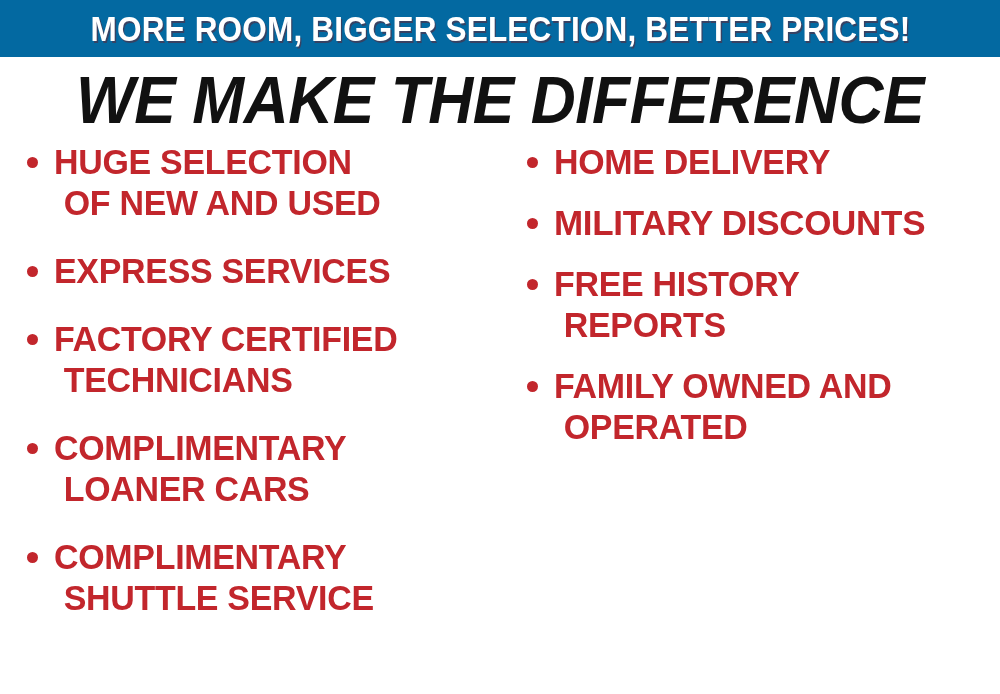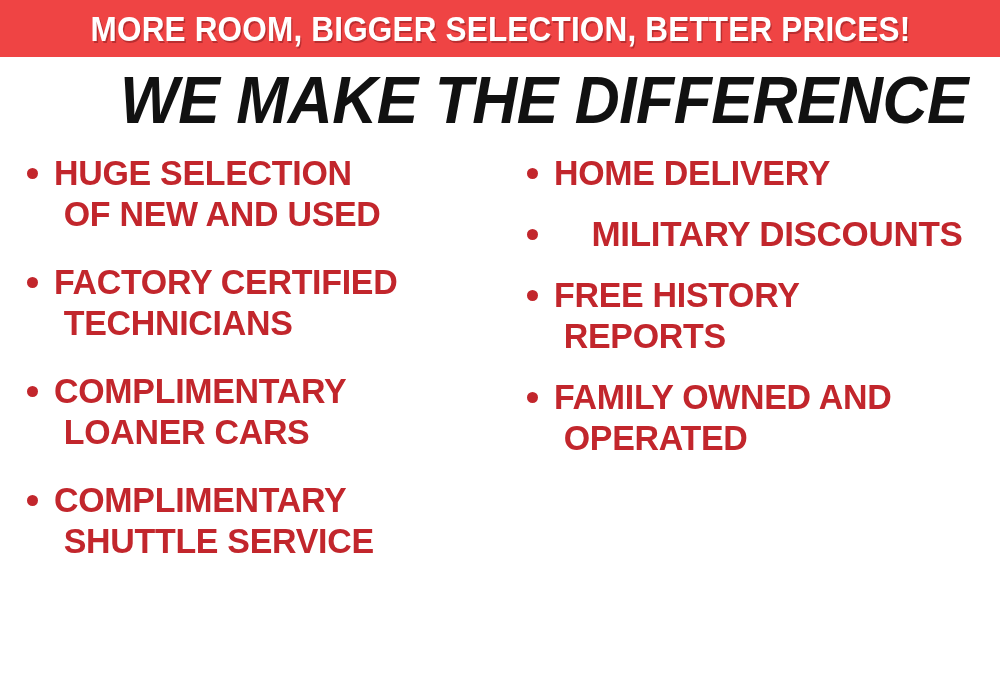--- a/index.html
+++ b/index.html
@@ -18,21 +18,21 @@
     overflow: hidden;
   }
 
   
   .banner {
     position: absolute;
     left: 0;
     top: 0;
     width: 1000px;
     height: 57px;
-    background: #ef4444;
+    background: #0369a1;
     display: flex;
     align-items: center;
     justify-content: center;
   }
   .banner-text {
     color: #ffffff;
     font-family: "Liberation Sans", sans-serif;
     font-weight: bold;
     font-size: 35px;
     line-height: 35px;
@@ -42,41 +42,41 @@
     white-space: nowrap;
     text-shadow: 1.5px 1.5px 0 rgba(120, 20, 24, 0.45);
   }
 
   
   .headline {
     position: absolute;
     left: 0;
     top: 66px;
     width: 1000px;
-    text-align: right;
+    text-align: center;
   }
   .headline-text {
     display: inline-block;
     color: #111111;
     font-family: "Liberation Sans", sans-serif;
     font-weight: bold;
     font-style: italic;
     font-size: 67px;
     line-height: 68px;
     letter-spacing: -0.5px;
     transform: scaleX(0.93);
     transform-origin: center center;
     white-space: nowrap;
   }
 
   
   .columns {
     position: absolute;
     left: 0;
-    top: 152px;
+    top: 141px;
     width: 1000px;
     height: 537px;
   }
   .col {
     position: absolute;
     top: 0;
     height: 537px;
   }
   .col-left  { left: 14px;  width: 486px; }
   .col-right { left: 514px; width: 486px; }
@@ -107,21 +107,21 @@
     display: block;
   }
   .bullet-line {
     display: block;
     white-space: nowrap;
     transform: scaleX(0.97);
     transform-origin: left center;
   }
   .bullet-line.indent { padding-left: 10px; }
   .bullet-line.tight  { letter-spacing: -1.2px; }
-  .bullet-line.wide   { transform: scaleX(1.0); text-align: center; }
+  .bullet-line.wide   { transform: scaleX(1.0); }
 </style>
 </head>
 <body>
 
 <div class="poster">
 
   <div class="banner">
     <div class="banner-text">MORE ROOM, BIGGER SELECTION, BETTER PRICES!</div>
   </div>
 
@@ -134,20 +134,26 @@
     <div class="col col-left">
 
       <div class="bullet-item">
         <span class="bullet-dot"></span>
         <span class="bullet-lines">
           <span class="bullet-line">HUGE SELECTION</span>
           <span class="bullet-line indent">OF NEW AND USED</span>
         </span>
       </div>
 
+      <div class="bullet-item">
+        <span class="bullet-dot"></span>
+        <span class="bullet-lines">
+          <span class="bullet-line">EXPRESS SERVICES</span>
+        </span>
+      </div>
 
       <div class="bullet-item">
         <span class="bullet-dot"></span>
         <span class="bullet-lines">
           <span class="bullet-line">FACTORY CERTIFIED</span>
           <span class="bullet-line indent">TECHNICIANS</span>
         </span>
       </div>
 
       <div class="bullet-item">

